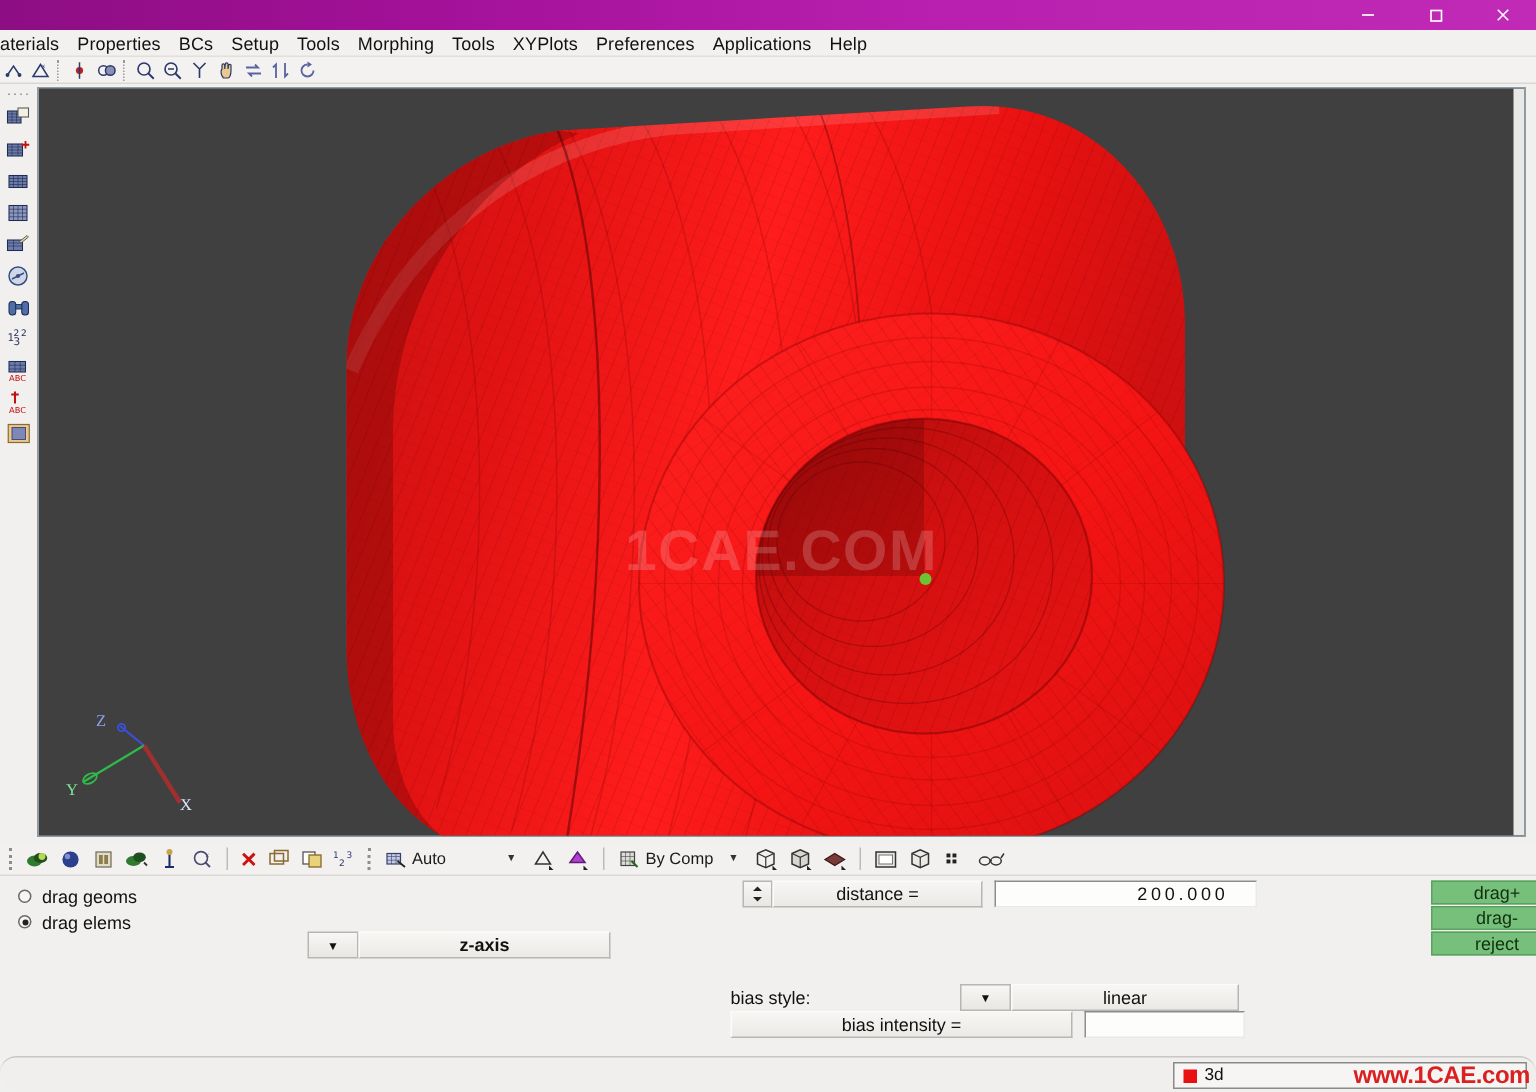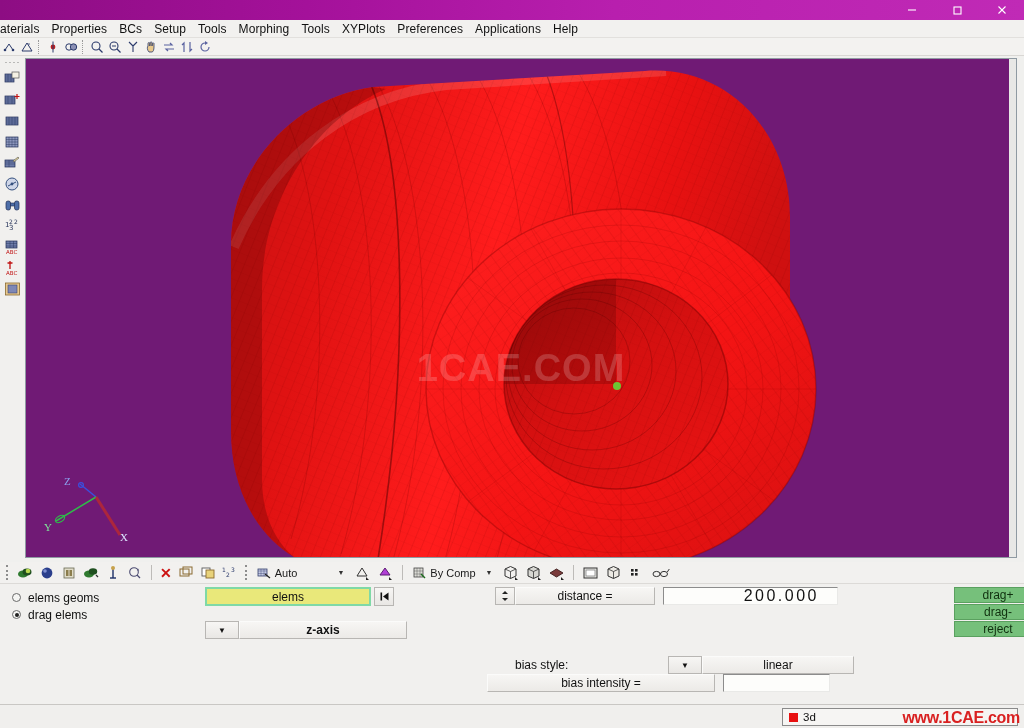--- a/index.html
+++ b/index.html
@@ -56,21 +56,21 @@
   }
   .ldots { font-size: 9px; color: #777; letter-spacing: 1px; line-height: 7px; height: 8px; }
   .lbtn {
     width: 21px; height: 19px; display: flex; align-items: center; justify-content: center;
     font-size: 11px; color: #29406e;
   }
 
   
   .viewport {
     position: absolute; left: 25px; top: 58px; width: 992px; height: 500px;
-    background: #701a75; overflow: hidden;
+    background: #404040; overflow: hidden;
     border: 1px solid #8f9aa2;
   }
   .vp-scroll-r {
     position:absolute; right:0; top:0; width:7px; height:100%; background:#e8e8e6;
   }
   .watermark-vp {
     position: absolute; left: 50%; top: 288px; transform: translateX(-50%);
     font-family: "Liberation Sans", sans-serif; font-weight: bold; font-size: 38px;
     color: rgba(255,255,255,0.18); letter-spacing: 1px; white-space: nowrap;
     pointer-events: none;
@@ -105,21 +105,21 @@
   .radio.on::after {
     content: ""; position: absolute; left: 1.5px; top: 1.5px;
     width: 4px; height: 4px; border-radius: 50%; background: #222;
   }
   .radio-label { font-size: 12px; color: #111; }
 
   .hm-field {
     background: #fdfdfb; border: 1px solid #8c8c8c;
     border-right-color:#e9e9e7; border-bottom-color:#e9e9e7;
     display: flex; align-items: center; height: 18px;
-    font-size: 16px; color: #111;
+    font-size: 12px; color: #111;
   }
   .hm-btn {
     background: linear-gradient(to bottom,#f7f6f4,#eceae7);
     border: 1px solid #b8b6b3; border-top-color:#fbfbfa; border-left-color:#fbfbfa;
     display: flex; align-items: center; justify-content: center;
     height: 18px; font-size: 12px; color: #111;
   }
   .hm-sel-yellow {
     background: #e9e87a; border: 2px solid #7fd9a6;
     display: flex; align-items: center; justify-content: center;
@@ -145,21 +145,21 @@
 
   .greenbtn {
     background: #76c07b; border: 1px solid #5aa05f;
     width: 88px; height: 16px; display:flex; align-items:center; justify-content:center;
     font-size: 12px; color: #10300f;
   }
 
   
   .statusbar {
     position: absolute; left: 0; top: 704px; width: 1024px; height: 24px;
-    background: #f0efed; border-top: 1px solid #c9c7c4;
+    background: #f0efed; border-top: 1px solid #c9c7c4; border-radius: 11px;
   }
   .status-inner {
     position:absolute; left: 782px; top: 3px; width: 236px; height: 18px;
     border: 1px solid #8a8a8a; background: #f6f5f3; display:flex; align-items:center;
     padding-left: 6px; gap: 5px;
   }
   .redsq { width: 9px; height: 9px; background: #e81010; }
   .status-text { font-size: 11.5px; color: #111; }
 
   .wm-red {
@@ -621,39 +621,28 @@
           <path d="M16.3 7 l2 -3" stroke="#333" stroke-width="1"></path>
         </svg>
     </div>
   </div>
 
   <div class="panel">
 
     <div style="position:absolute; left:12px; top:5px;">
       <div class="radio-row">
         <span class="radio"></span>
-        <span class="radio-label">elems geoms</span>
+        <span class="radio-label">drag geoms</span>
       </div>
       <div class="radio-row">
         <span class="radio on"></span>
         <span class="radio-label">drag elems</span>
       </div>
     </div>
 
-    <div style="position:absolute; left:205px; top:3px; display:flex; align-items:center; gap:3px;">
-      <div class="hm-sel-yellow" style="width:166px;">
-        <span>elems</span>
-      </div>
-      <div class="hm-reset">
-        <svg width="11" height="11" viewBox="0 0 11 11">
-            <rect x="1.5" y="1.5" width="1.6" height="8" fill="#111"></rect>
-            <path d="M9.5 1.5 L9.5 9.5 L4 5.5 Z" fill="#111"></path>
-          </svg>
-      </div>
-    </div>
 
     <div style="position:absolute; left:205px; top:37px; display:flex; align-items:center;">
       <div class="hm-dd">
         <span>▼</span>
       </div>
       <div class="hm-btn" style="width:168px;font-weight:bold;">
         <span>z-axis</span>
       </div>
     </div>
 
@@ -666,21 +655,21 @@
       </div>
       <div class="hm-btn" style="width:140px;">
         <span>distance =</span>
       </div>
       <div class="hm-field hm-value" style="width:175px; margin-left:8px;">
         <span>200.000</span>
       </div>
     </div>
 
 
-    <div style="position:absolute; left:515px; top:72px; display:flex; align-items:center;">
+    <div style="position:absolute; left:487px; top:72px; display:flex; align-items:center;">
       <span class="plain-label" style="width:153px;">bias style:</span>
       <div class="hm-dd">
         <span>▼</span>
       </div>
       <div class="hm-btn" style="width:152px;">
         <span>linear</span>
       </div>
     </div>
 
     <div style="position:absolute; left:487px; top:90px; display:flex; align-items:center;">

